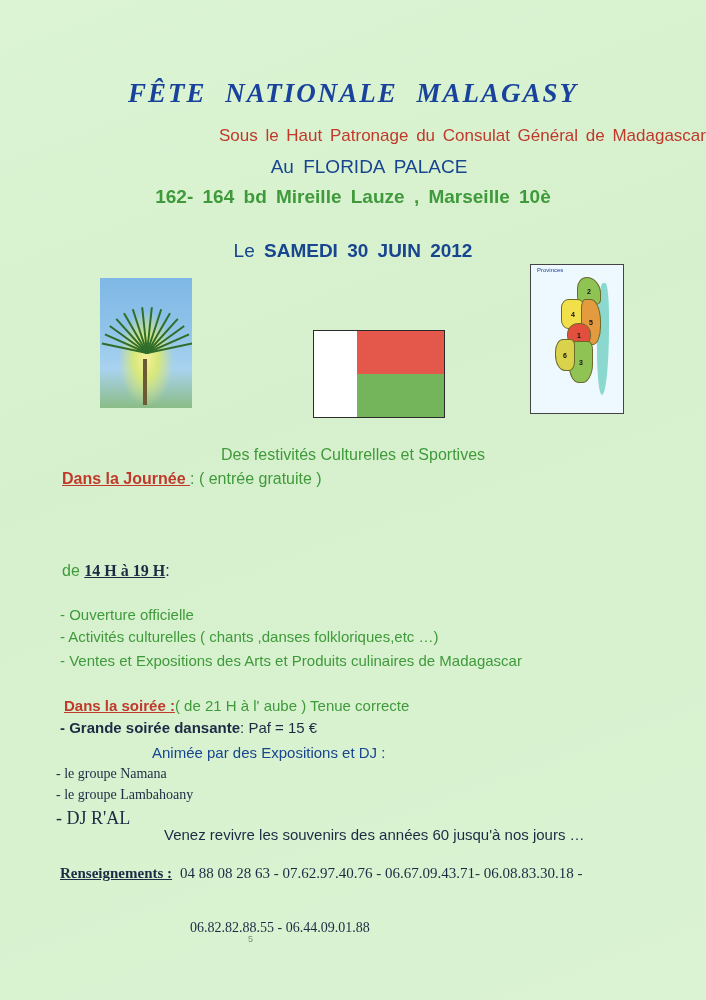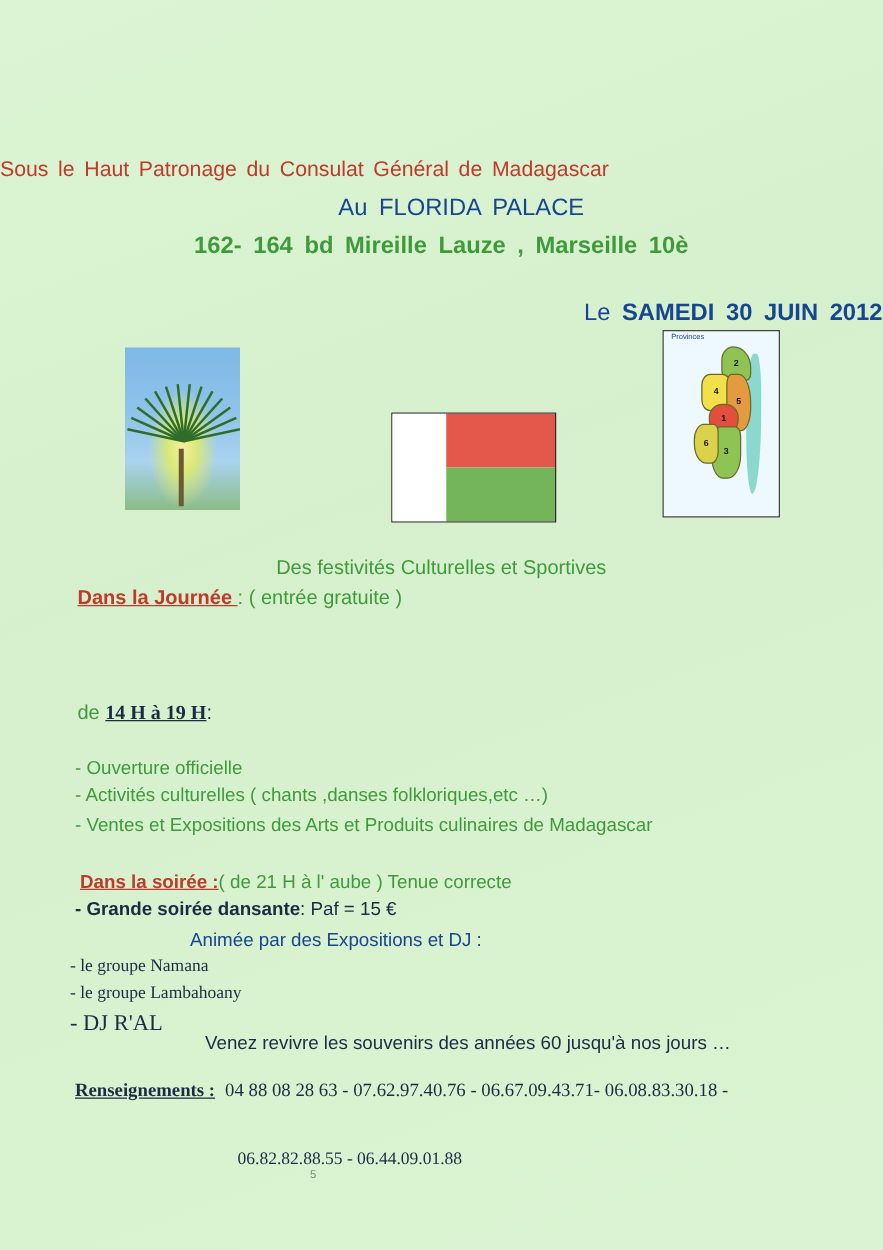--- a/index.html
+++ b/index.html
@@ -33,21 +33,21 @@
     font-size: 27px;
     letter-spacing: 2px;
     color: #18429c;
     word-spacing: 10px;
   }
   .sub1 {
     position: absolute;
     top: 126px;
     left: 0;
     width: 100%;
-    text-align: left;
+    text-align: right;
     font-family: "Liberation Sans", sans-serif;
     font-size: 17px;
     color: #c0392b;
     word-spacing: 3px;
   }
   .sub2 {
     position: absolute;
     top: 156px;
     left: 0;
     width: 100%;
@@ -68,21 +68,21 @@
     font-size: 19px;
     color: #3f9a3b;
     word-spacing: 4px;
     font-weight: bold;
   }
   .datetxt {
     position: absolute;
     top: 240px;
     left: 0;
     width: 100%;
-    text-align: right;
+    text-align: center;
     font-family: "Liberation Sans", sans-serif;
     font-size: 19px;
     color: #17458f;
     word-spacing: 4px;
   }
   .datetxt b { font-weight: bold; }
 
   
   .imgrow { position: absolute; top: 272px; left: 0; width: 100%; height: 160px; }
 
@@ -221,20 +221,21 @@
   .l-venez { top: 826px; left: 164px; font-size: 15px; }
   .l-rens  { top: 864px; left: 60px; font-size: 15px; }
   .l-rens2 { top: 920px; left: 190px; font-size: 14px; }
   .l-mark  { top: 934px; left: 248px; font-size: 9px; color: #7c8f7c; }
 </style>
 </head>
 <body>
 
 <div class="page">
 
+  <div class="title">FÊTE  NATIONALE   MALAGASY</div>
   <div class="sub1">Sous le Haut  Patronage  du Consulat  Général de  Madagascar</div>
   <div class="sub2">Au   FLORIDA   PALACE</div>
   <div class="sub3">162- 164  bd  Mireille Lauze , Marseille  10è</div>
 
   <div class="datetxt">
     <span>Le </span><b>SAMEDI  30   JUIN    2012</b>
   </div>
 
   <div class="imgrow">
 

